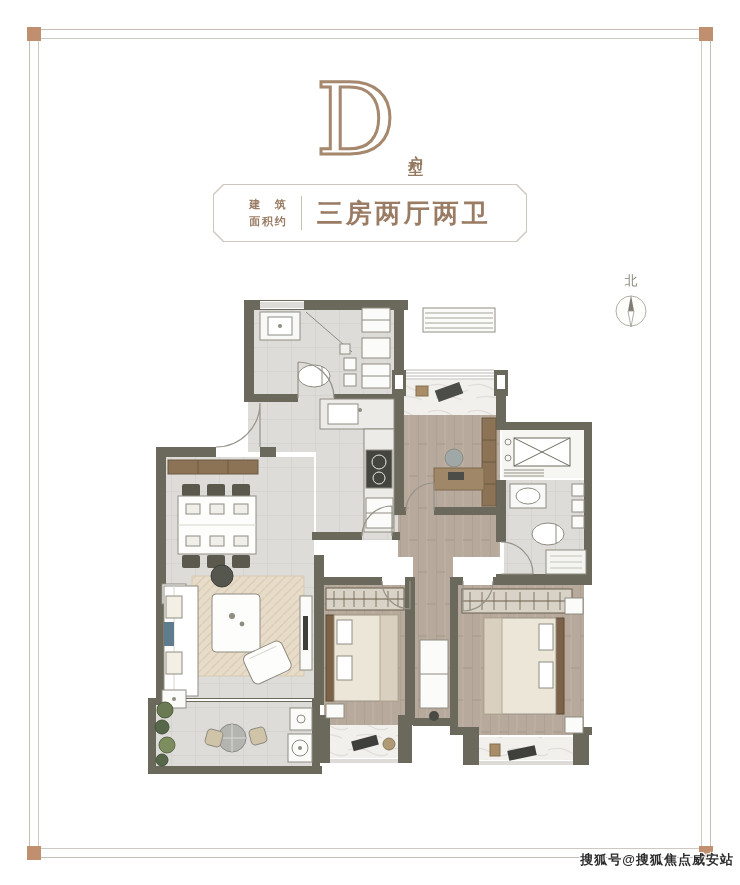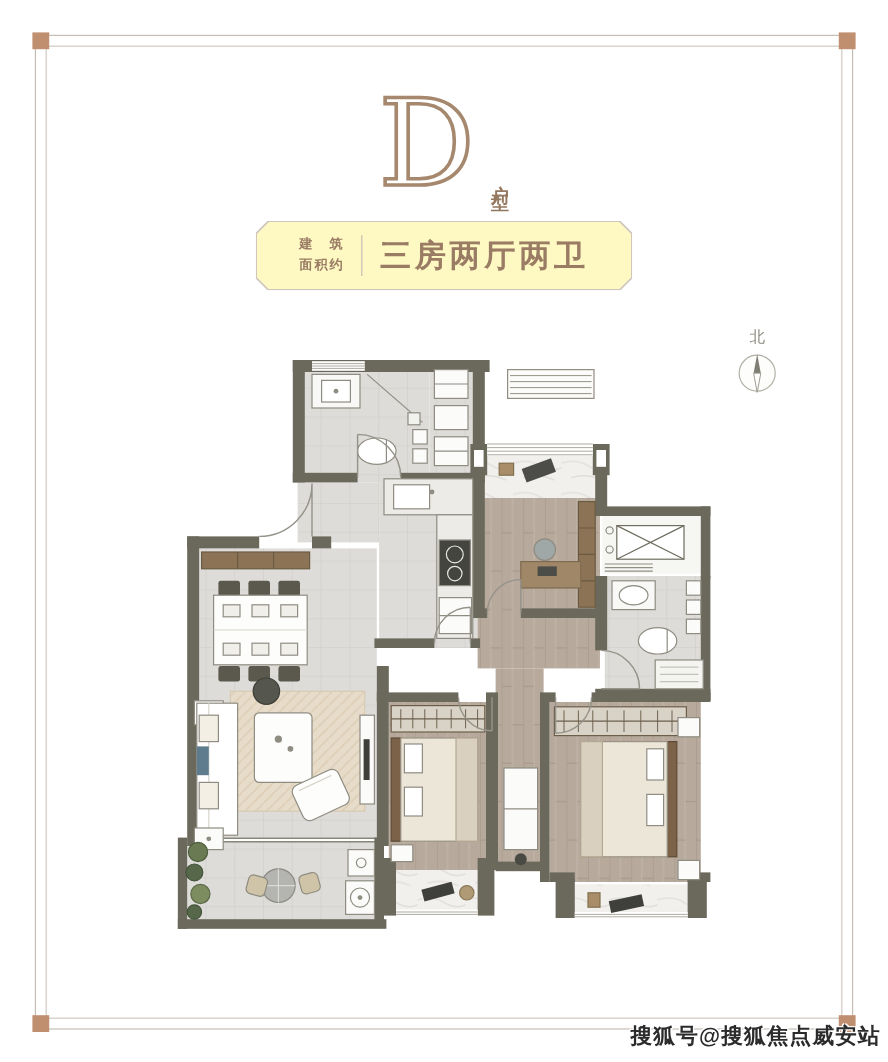--- a/index.html
+++ b/index.html
@@ -15,40 +15,40 @@
 
   
   .type-head{position:absolute;left:0;top:74px;width:100%;display:flex;justify-content:center;align-items:flex-end;gap:10px;}
   .type-letter{font-family:"DejaVu Serif","Liberation Serif",serif;font-size:100px;line-height:.92;color:transparent;
     -webkit-text-stroke:3px #a5886d;letter-spacing:0;}
   .type-suffix{writing-mode:vertical-rl;font-size:15px;letter-spacing:7px;color:#94785f;padding-bottom:10px;font-weight:600;}
 
   
   .plaque{position:absolute;left:50%;transform:translateX(-50%);top:184px;width:314px;height:58px;background:#cfc7bd;
     clip-path:polygon(10px 0,calc(100% - 10px) 0,100% 10px,100% calc(100% - 10px),calc(100% - 10px) 100%,10px 100%,0 calc(100% - 10px),0 10px);}
-  .plaque-inner{position:absolute;inset:1px;background:#fef9c3;display:flex;align-items:center;justify-content:center;gap:15px;
+  .plaque-inner{position:absolute;inset:1px;background:#ffffff;display:flex;align-items:center;justify-content:center;gap:15px;
     clip-path:polygon(10px 0,calc(100% - 10px) 0,100% 10px,100% calc(100% - 10px),calc(100% - 10px) 100%,10px 100%,0 calc(100% - 10px),0 10px);}
   .area-prefix{color:#9a7c64;font-size:11px;line-height:1.55;font-weight:600;}
   .area-prefix div{width:3.3em;text-align:justify;text-align-last:justify;}
   .area-figure{display:flex;align-items:flex-start;color:#8f7157;}
   .area-value{font-size:44px;line-height:1;font-weight:600;letter-spacing:-1px;}
   .area-unit{font-size:20px;font-weight:600;margin-top:18px;}
   .area-unit-sup{font-size:10px;font-weight:600;margin-top:14px;}
   .plaque-divider{width:1px;height:34px;background:#c6bfb4;}
   .layout-text{font-size:26px;letter-spacing:3px;color:#9a7c64;font-weight:700;}
 
   
   .compass{position:absolute;left:610px;top:272px;width:42px;text-align:center;}
   .compass-label{display:block;font-size:13px;color:#8a877d;margin-bottom:1px;}
 
   
   .plan{position:absolute;left:148px;top:300px;}
 
   
-  .watermark{position:absolute;left:0;right:6px;top:851px;text-align:right;font-size:18px;font-weight:bold;
+  .watermark{position:absolute;left:0;right:6px;top:851px;text-align:right;font-size:13px;font-weight:bold;
     letter-spacing:1px;color:#2b2b2b;
     text-shadow:-1px -1px 0 #fff,1px -1px 0 #fff,-1px 1px 0 #fff,1px 1px 0 #fff;}
 </style>
 </head>
 <body>
 
 <div class="canvas">
 
   <div class="frame-outer"></div>
   <div class="frame-inner"></div>

